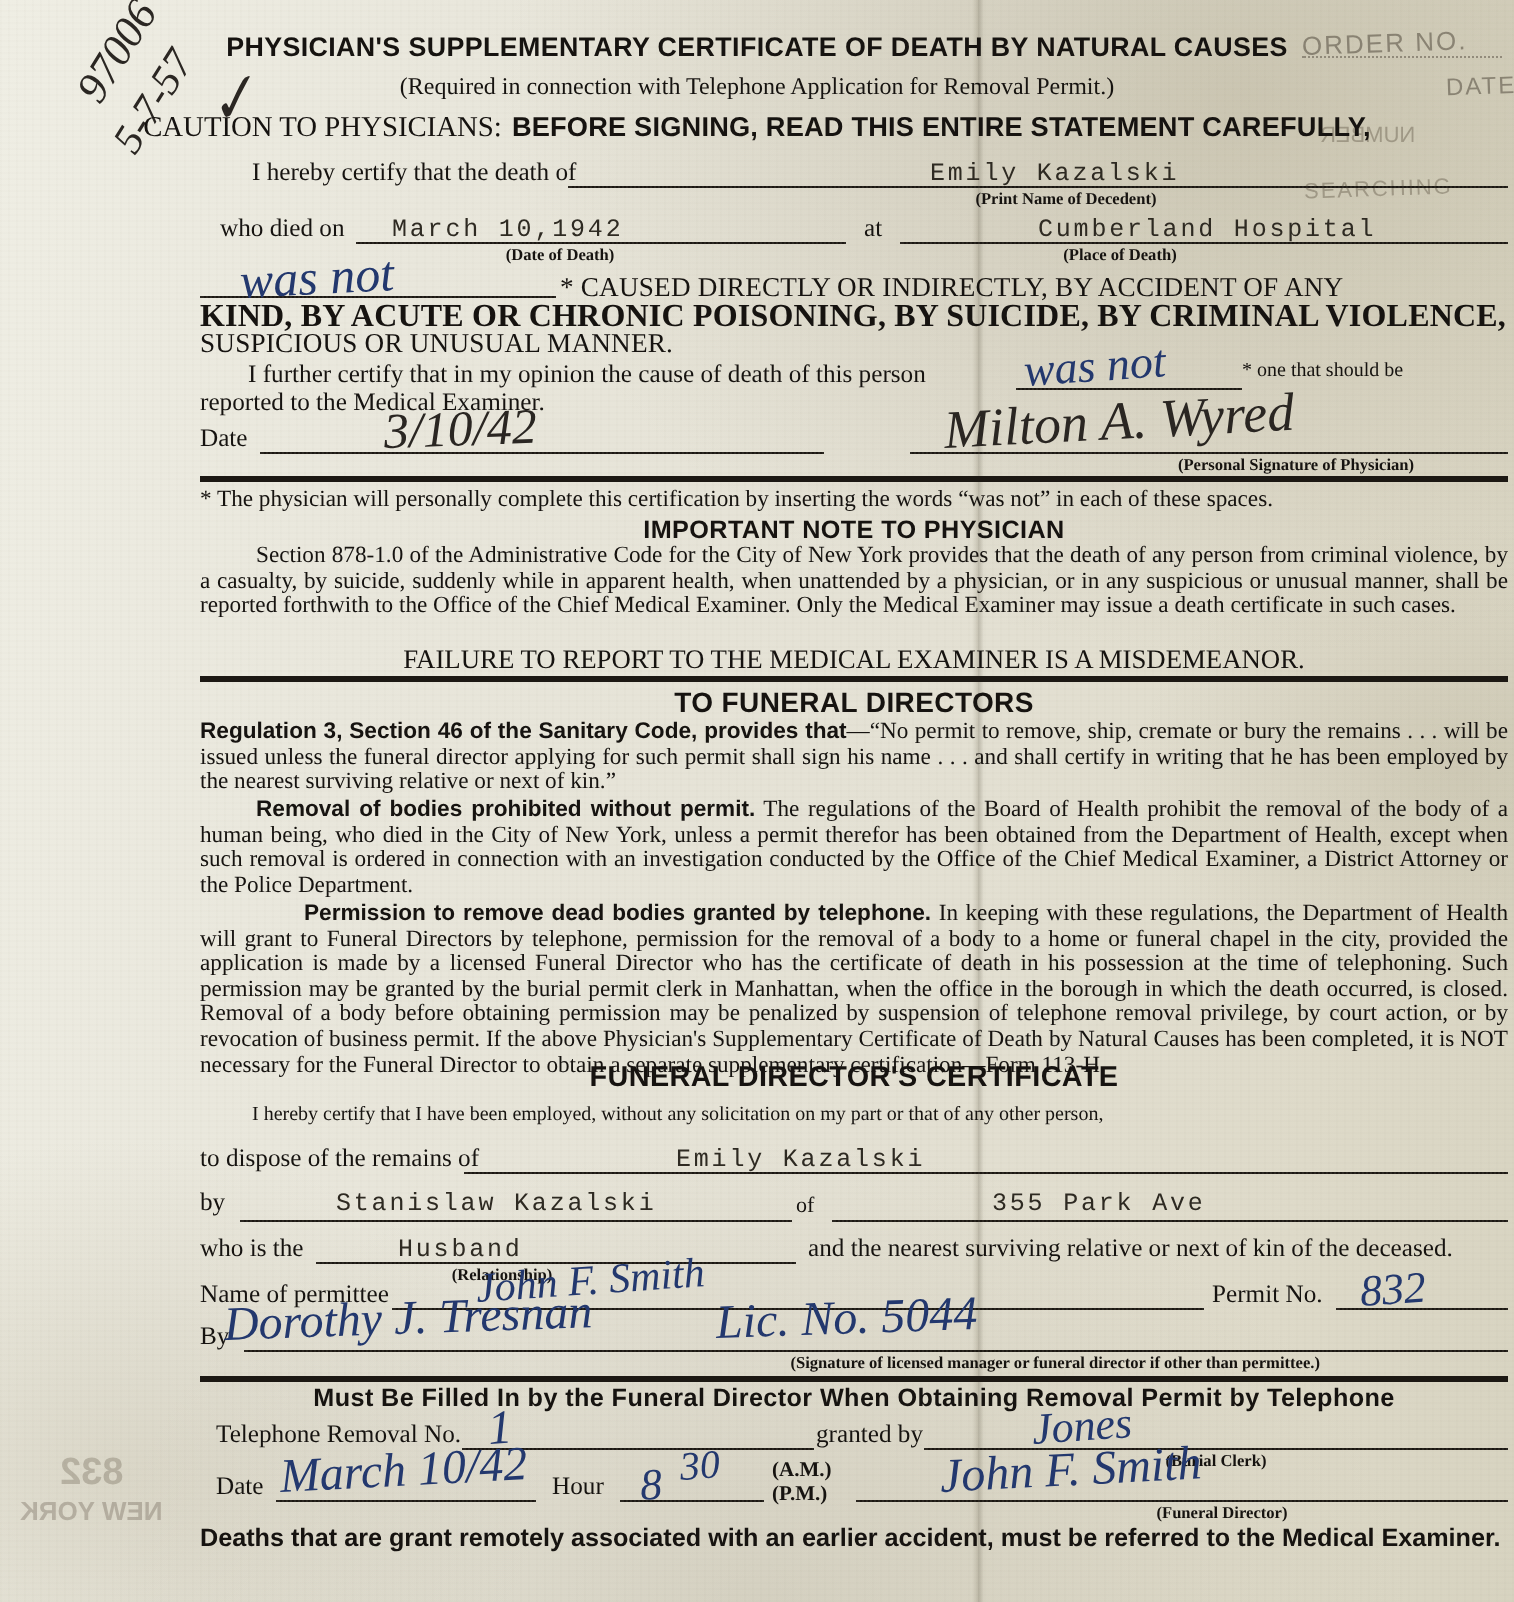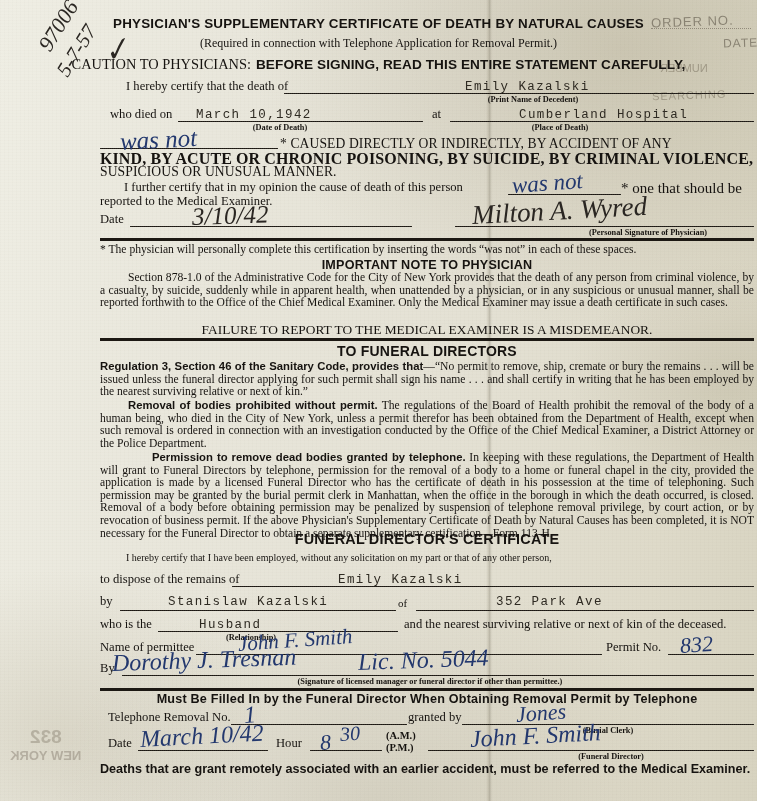--- a/index.html
+++ b/index.html
@@ -164,21 +164,21 @@
 
     <div class="rule" style="left:100px; top:148px; width:178px; height:0; border-bottom:1px dotted #2a2620;"></div>
     <div class="ink" style="left:120px; top:128px; font-size:25px; transform:rotate(-3deg);">was not</div>
     <div class="row" style="left:280px; top:136px; font-size:13.6px; letter-spacing:0.1px;">* CAUSED DIRECTLY OR INDIRECTLY, BY ACCIDENT OF ANY</div>
     <div class="row" style="left:100px; top:150px; font-size:16px; letter-spacing:0.1px;font-weight:bold;">KIND, BY ACUTE OR CHRONIC POISONING, BY SUICIDE, BY CRIMINAL VIOLENCE, OR IN ANY</div>
     <div class="row" style="left:100px; top:164px; font-size:13.6px; letter-spacing:0.1px;text-align:center;">SUSPICIOUS OR UNUSUAL MANNER.</div>
 
     <div class="row" style="left:124px; top:180px; font-size:12.6px;">I further certify that in my opinion the cause of death of this person</div>
     <div class="rule" style="left:508px; top:194px; width:113px; height:0; border-bottom:1px dotted #2a2620;"></div>
     <div class="ink" style="left:512px; top:173px; font-size:23px; transform:rotate(-4deg);">was not</div>
-    <div class="row" style="left:621px; top:180px; font-size:15px;text-align:center;">* one that should be</div>
+    <div class="row" style="left:621px; top:180px; font-size:10px;text-align:center;">* one that should be</div>
     <div class="row" style="left:100px; top:194px; font-size:12.6px;">reported to the Medical Examiner.</div>
 
     <div class="row" style="left:100px; top:212px; font-size:12.6px;">Date</div>
     <div class="rule" style="left:130px; top:226px; width:282px; height:0; border-bottom:1px dotted #2a2620;"></div>
     <div class="ink pencil" style="left:192px; top:203px; font-size:25px; transform:rotate(-2deg);">3/10/42</div>
 
     <div class="rule" style="left:455px; top:226px; width:299px; height:0; border-bottom:1px dotted #2a2620;"></div>
     <div class="ink pencil" style="left:472px; top:200px; font-size:27px; transform:rotate(-3deg);">Milton A. Wyred</div>
     <div class="row caption" style="left:538px; top:228px; width:220px;">(Personal Signature of Physician)</div>
 
@@ -214,40 +214,40 @@
 
     <div class="row" style="left:100px; top:572px; font-size:12.6px;">to dispose of the remains of</div>
     <div class="rule" style="left:232px; top:586px; width:522px; height:0; border-bottom:1px dotted #2a2620;"></div>
     <div class="typed" style="left:338px; top:573px;">Emily Kazalski</div>
 
     <div class="row" style="left:100px; top:594px; font-size:12.6px;">by</div>
     <div class="rule" style="left:120px; top:610px; width:276px; height:0; border-bottom:1px dotted #2a2620;"></div>
     <div class="typed" style="left:168px; top:595px;">Stanislaw Kazalski</div>
     <div class="row" style="left:398px; top:597px; font-size:11px;">of</div>
     <div class="rule" style="left:416px; top:610px; width:338px; height:0; border-bottom:1px dotted #2a2620;"></div>
-    <div class="typed" style="left:496px; top:595px;">352 Park Ave</div>
+    <div class="typed" style="left:496px; top:595px;">355 Park Ave</div>
 
     <div class="row" style="left:100px; top:617px; font-size:12.6px;font-family:Liberation Serif, serif;">who is the</div>
     <div class="rule" style="left:158px; top:631px; width:240px; height:0; border-bottom:1px dotted #2a2620;"></div>
     <div class="typed" style="left:199px; top:618px;">Husband</div>
     <div class="row caption" style="left:186px; top:633px; width:130px;">(Relationship)</div>
     <div class="row" style="left:404px; top:617px; font-size:12.6px;">and the nearest surviving relative or next of kin of the deceased.</div>
 
     <div class="row" style="left:100px; top:640px; font-size:12.6px;">Name of permittee</div>
     <div class="rule" style="left:196px; top:654px; width:406px; height:0; border-bottom:1px dotted #2a2620;"></div>
     <div class="ink" style="left:238px; top:632px; font-size:21px;">John F. Smith</div>
     <div class="row" style="left:606px; top:640px; font-size:12.6px;">Permit No.</div>
     <div class="rule" style="left:668px; top:654px; width:86px; height:0; border-bottom:1px dotted #2a2620;"></div>
     <div class="ink" style="left:680px; top:633px; font-size:22px;">832</div>
 
     <div class="row" style="left:100px; top:661px; font-size:12.6px;">By</div>
     <div class="rule" style="left:122px; top:675px; width:632px; height:0; border-bottom:1px dotted #2a2620;"></div>
     <div class="ink" style="left:112px; top:650px; font-size:24px; transform:rotate(-2deg);">Dorothy J. Tresnan</div>
     <div class="ink" style="left:358px; top:649px; font-size:24px; transform:rotate(-2deg);">Lic. No. 5044</div>
-    <div class="row caption" style="left:200px; top:677px; width:460px;">(Signature of licensed manager or funeral director if other than permittee.)</div>
+    <div class="row caption" style="left:200px; top:677px; width:460px;text-align:right;">(Signature of licensed manager or funeral director if other than permittee.)</div>
 
     <div class="rule thick" style="left:100px; top:688px; width:654px;"></div>
 
     <div class="hdg" style="position:absolute; left:100px; top:692px; width:654px; font-size:12.6px;">Must Be Filled In by the Funeral Director When Obtaining Removal Permit by Telephone</div>
 
     <div class="row" style="left:108px; top:710px; font-size:12.6px;text-align:center;">Telephone Removal No.</div>
     <div class="rule" style="left:231px; top:724px; width:176px; height:0; border-bottom:1px dotted #2a2620;"></div>
     <div class="ink" style="left:244px; top:702px; font-size:24px;">1</div>
     <div class="row" style="left:408px; top:710px; font-size:12.6px;">granted by</div>
     <div class="rule" style="left:462px; top:724px; width:292px; height:0; border-bottom:1px dotted #2a2620;"></div>

